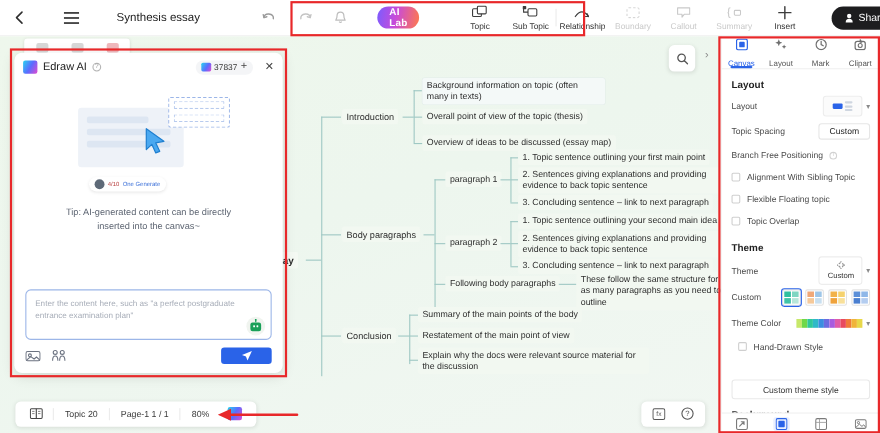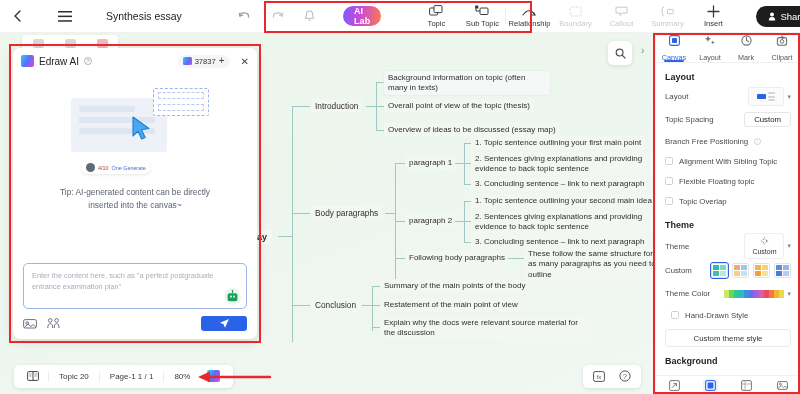--- a/index.html
+++ b/index.html
@@ -238,21 +238,21 @@
   .rb {
     width: 17px; height: 15px; border-radius: 2px; border: 1px solid #e3e3e3;
     display: grid; grid-template-columns: 1fr 1fr; grid-template-rows: 1fr 1fr;
     overflow: hidden; padding: 1px; gap: 1px; background: #fff;
   }
   .rb.sel { outline: 1.3px solid #2a63e8; outline-offset: 0px; }
   .rb i { display: block; }
   .swatches { display: flex; align-items: center; gap: 0; }
   .swatches i { display: block; width: 5px; height: 8px; }
   .custom-btn {
-    margin-top: 4px; height: 18px; border: 1px solid #e9e9e9; border-radius: 3px;
+    margin-top: 20px; height: 18px; border: 1px solid #e9e9e9; border-radius: 3px;
     display: flex; align-items: center; justify-content: center;
     font-size: 7.8px; color: #333;
   }
   .rp-foot {
     height: 19px; border-top: 1px solid #f0f0f0; display: flex;
     align-items: center; justify-content: space-around; background: #fff;
   }
   .rp-foot .fi { width: 15px; height: 13px; display: flex; align-items: center;
                  justify-content: center; color: #7a7a7a; border-radius: 3px; }
   .rp-foot .fi.active { background: #eaf0ff; color: #2a63e8; }

